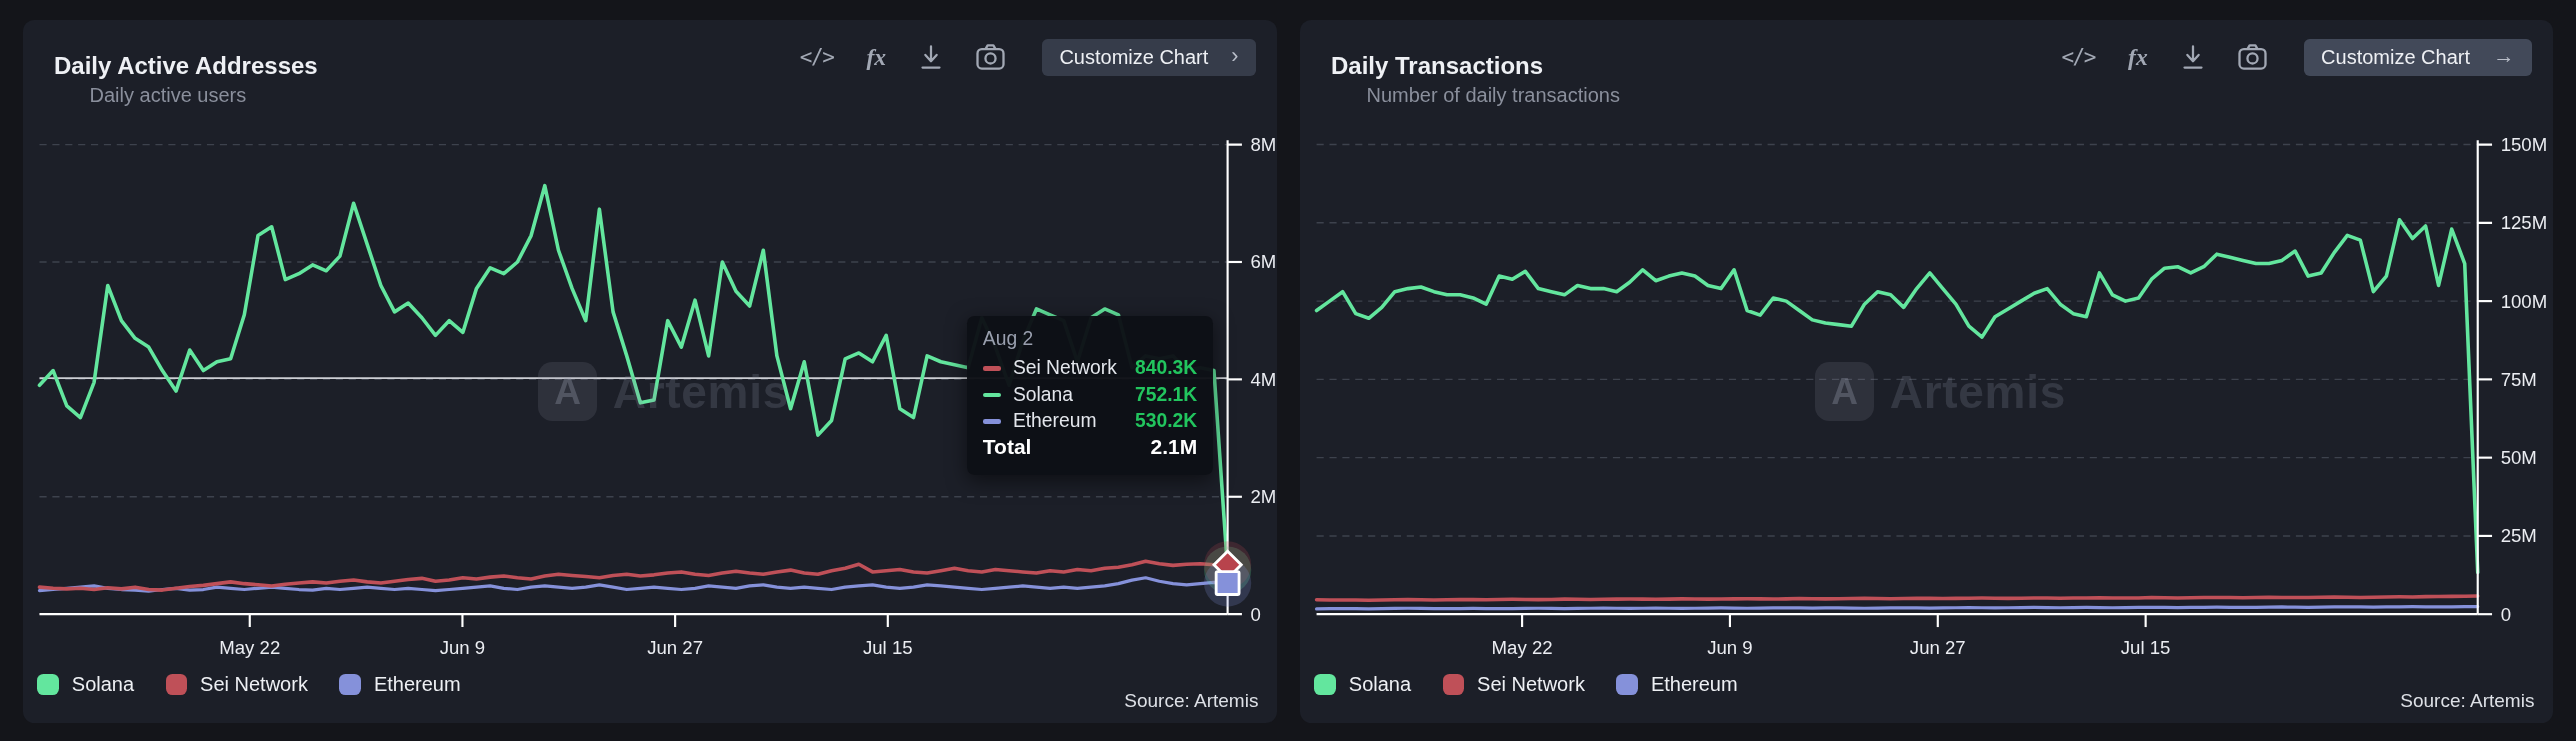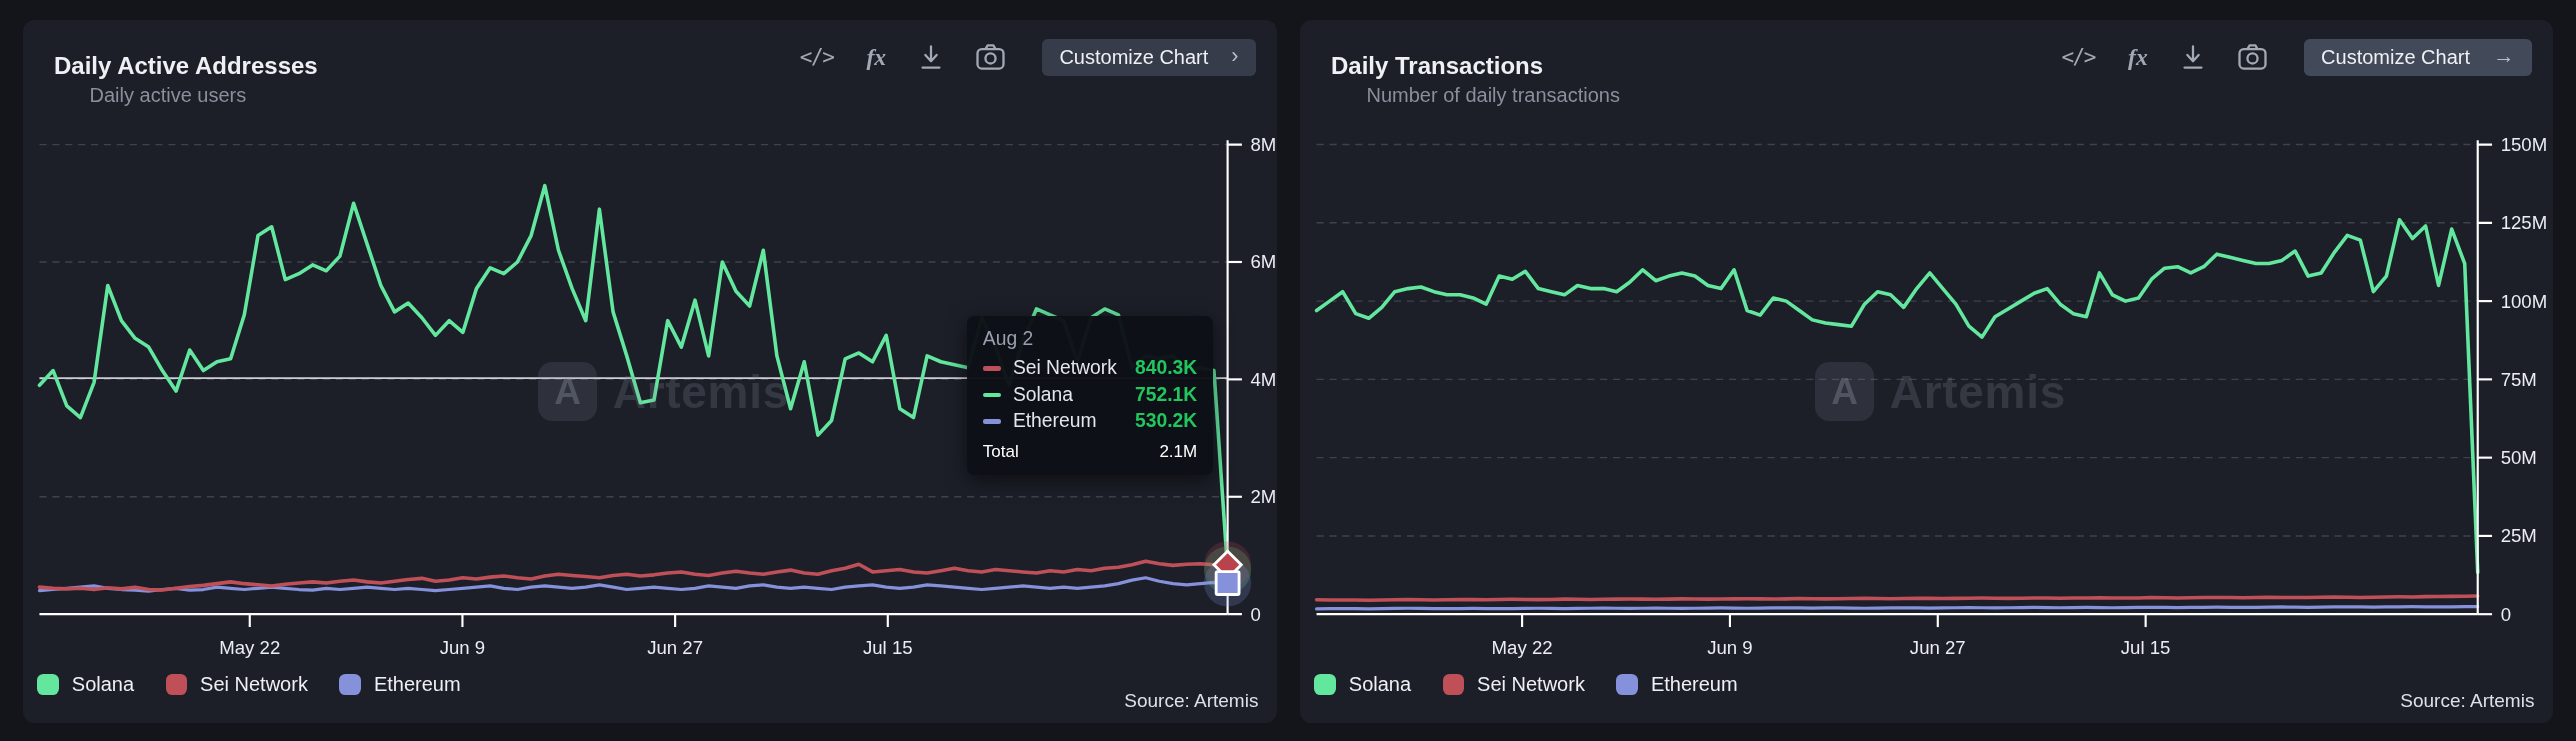--- a/index.html
+++ b/index.html
@@ -38,21 +38,21 @@
   .swatch { width:21.5px; height:21.5px; border-radius:6.4px; }
   .legend-label { font-size:20px; color:#eef0f4; }
   .source { position:absolute; right:18.6px; bottom:11.5px; font-size:19px; color:#dde0e6; }
   .tooltip { position:absolute; left:944px; top:296px; width:246px; background:rgba(13,16,22,.97);
              border-radius:7.2px; padding:11.5px 15.8px 13px 15.8px; box-shadow:0 5.7px 20px rgba(0,0,0,.5); z-index:5; }
   .tt-date { font-size:19.3px; font-weight:400; color:#999fae; margin-bottom:5.7px; }
   .tt-row { display:flex; align-items:center; height:26.5px; font-size:19.3px; color:#e3e6ec; }
   .tt-dash { width:18.6px; height:4.3px; border-radius:2.1px; margin-right:11.5px; flex:0 0 auto; }
   .tt-name { flex:1 1 auto; }
   .tt-val { font-weight:700; color:#22c55e; }
-  .tt-total { display:flex; height:27px; align-items:flex-end; font-size:17px; font-weight:400; color:#ffffff; }
+  .tt-total { display:flex; height:27px; align-items:flex-start; font-size:21px; font-weight:700; color:#ffffff; }
   .tt-total .tt-name { flex:1 1 auto; }
 </style>
 </head>
 <body>
 
 <div class="panel" id="panel-0">
   <div class="chart-area">
     <svg width="1254" height="703" viewBox="0 0 1752 982">
         <line class="grid" x1="23" y1="666" x2="1683" y2="666"></line>
         <line class="grid" x1="23" y1="502" x2="1683" y2="502"></line>

